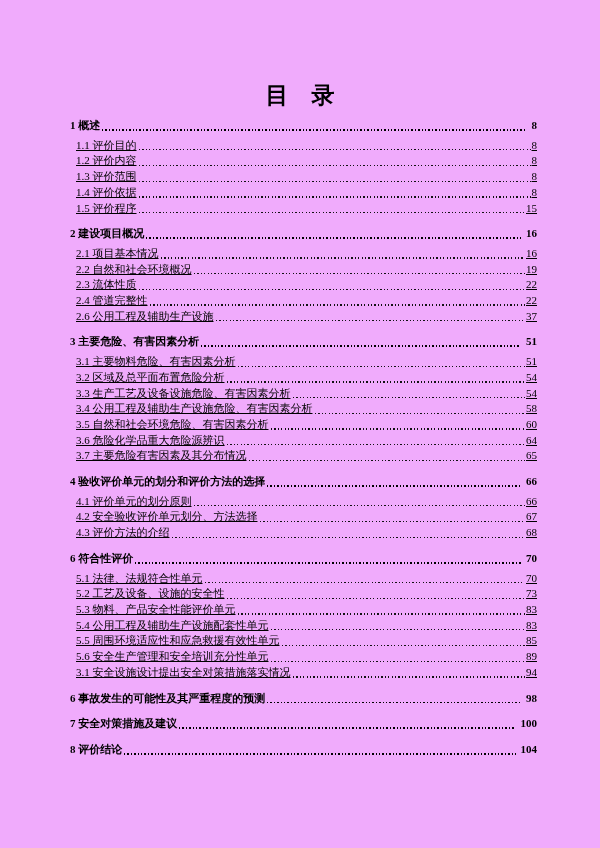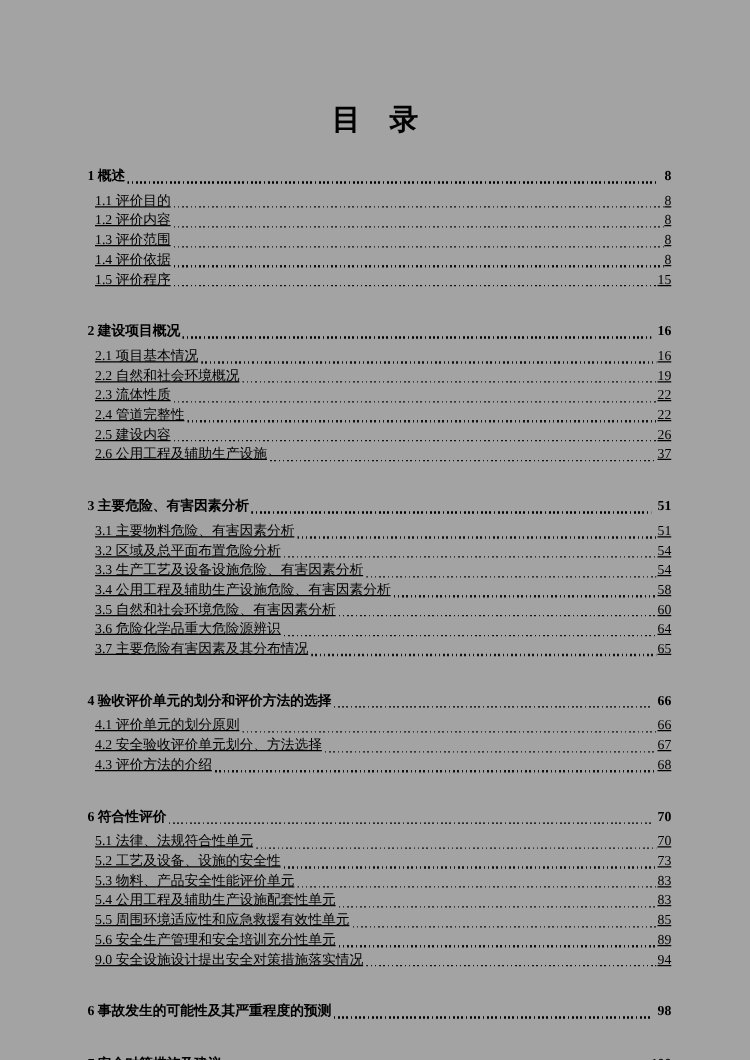--- a/index.html
+++ b/index.html
@@ -1,20 +1,20 @@
 <!DOCTYPE html>
 <html><head>
 <meta charset="utf-8">
 <style>
   html, body { margin: 0; padding: 0; background: #ffffff; }
   .page {
     position: relative;
     width: 600px;
     height: 848px;
-    background: #a3a3a3;
+    background: #f0abfc;
     color: #000000;
     font-family: "Liberation Serif", "DejaVu Serif", serif;
     overflow: hidden;
     box-sizing: border-box;
   }
   .doc-title {
     padding-top: 84px;
     text-align: center;
     font-size: 23px;
     font-weight: bold;
@@ -35,21 +35,21 @@
   .row .dots {
     flex: 1 1 auto;
     align-self: flex-end;
     height: 1.3px;
     margin: 0 1px 3px 2px;
     background-image: repeating-linear-gradient(to right, #111 0, #111 1.2px, transparent 1.2px, transparent 3.4px);
   }
   .row .pageno { white-space: nowrap; }
   .row.chapter {
     font-weight: bold;
-    margin: 26px 0 4px 0;
+    margin: 10px 0 4px 0;
     text-align: right;
   }
   .row.chapter .dots {
     height: 1.7px;
     margin-right: 5px;
     background-image: repeating-linear-gradient(to right, #000 0, #000 1.4px, transparent 1.4px, transparent 3.4px);
   }
   .row.sub { padding-left: 6px; text-decoration: underline; }
 </style>
 </head>
@@ -107,25 +107,20 @@
         <span class="label">2.3 流体性质</span>
         <span class="dots"></span>
         <span class="pageno">22</span>
       </div>
       <div class="row sub">
         <span class="label">2.4 管道完整性</span>
         <span class="dots"></span>
         <span class="pageno">22</span>
       </div>
       <div class="row sub">
-        <span class="label">2.5 建设内容</span>
-        <span class="dots"></span>
-        <span class="pageno">26</span>
-      </div>
-      <div class="row sub">
         <span class="label">2.6 公用工程及辅助生产设施</span>
         <span class="dots"></span>
         <span class="pageno">37</span>
       </div>
       <div class="row chapter">
         <span class="label">3 主要危险、有害因素分析</span>
         <span class="dots"></span>
         <span class="pageno">51</span>
       </div>
       <div class="row sub">
@@ -212,21 +207,21 @@
         <span class="label">5.5 周围环境适应性和应急救援有效性单元</span>
         <span class="dots"></span>
         <span class="pageno">85</span>
       </div>
       <div class="row sub">
         <span class="label">5.6 安全生产管理和安全培训充分性单元</span>
         <span class="dots"></span>
         <span class="pageno">89</span>
       </div>
       <div class="row sub">
-        <span class="label">9.0 安全设施设计提出安全对策措施落实情况</span>
+        <span class="label">3.1 安全设施设计提出安全对策措施落实情况</span>
         <span class="dots"></span>
         <span class="pageno">94</span>
       </div>
       <div class="row chapter">
         <span class="label">6 事故发生的可能性及其严重程度的预测</span>
         <span class="dots"></span>
         <span class="pageno">98</span>
       </div>
       <div class="row chapter">
         <span class="label">7 安全对策措施及建议</span>

